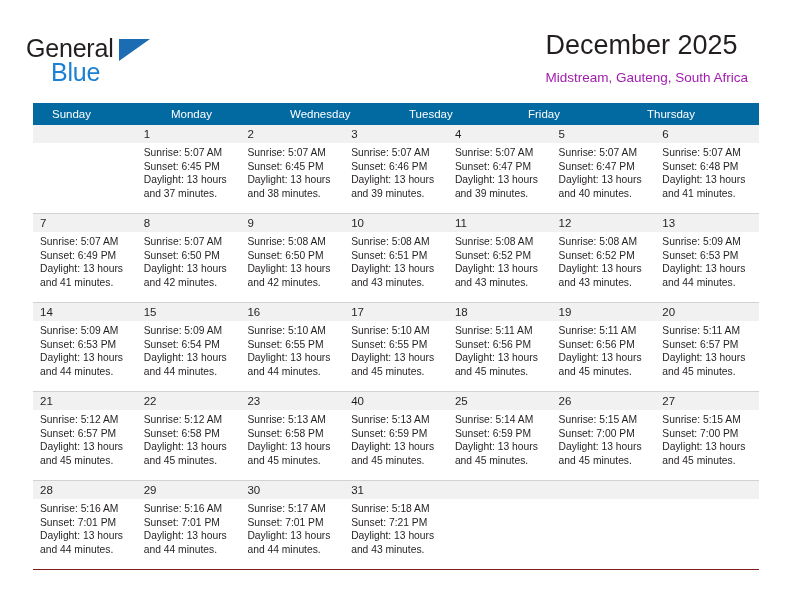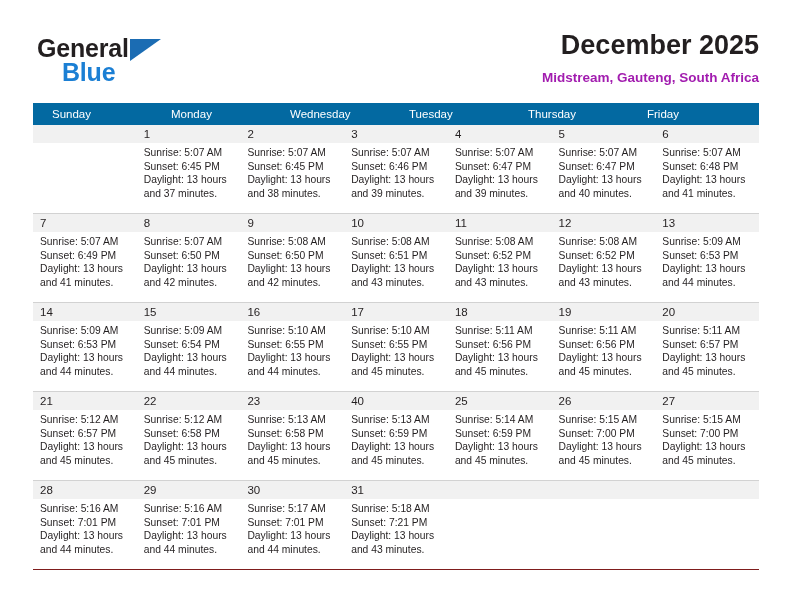--- a/index.html
+++ b/index.html
@@ -18,25 +18,24 @@
   .page {
     position: relative;
     width: 792px;
     height: 612px;
     box-sizing: border-box;
   }
 
   
   .top {
     position: absolute;
-    left: 33px;
+    left: 22px;
     top: 28px;
     width: 726px;
     height: 70px;
-    font-weight: bold;
   }
 
   .logo {
     position: absolute;
     left: 0;
     top: 6px;
     width: 190px;
     height: 56px;
   }
   .logo-general {
@@ -65,21 +64,20 @@
     font-size: 25px;
     letter-spacing: -0.2px;
     color: #1b7fd4;
     line-height: 28px;
   }
 
   .title-wrap {
     position: absolute;
     right: 0;
     top: 0;
-    text-align: right;
   }
   .cal-title {
     font-size: 27px;
     color: #231f20;
     line-height: 34px;
     white-space: nowrap;
   }
   .cal-subtitle {
     font-size: 13.5px;
     color: #a21caf;
@@ -166,22 +164,22 @@
     </div>
 
   </div>
 
   <div class="calendar">
     <div class="dow-row" id="dow-row">
         <div class="dow">Sunday</div>
         <div class="dow">Monday</div>
         <div class="dow">Wednesday</div>
         <div class="dow">Tuesday</div>
+        <div class="dow">Friday</div>
         <div class="dow">Thursday</div>
-        <div class="dow">Friday</div>
       </div>
     <div id="weeks-container">
         <div class="week">
           <div class="week-nums">
             <div class="daynum"></div>
             <div class="daynum">1</div>
             <div class="daynum">2</div>
             <div class="daynum">3</div>
             <div class="daynum">4</div>
             <div class="daynum">5</div>

